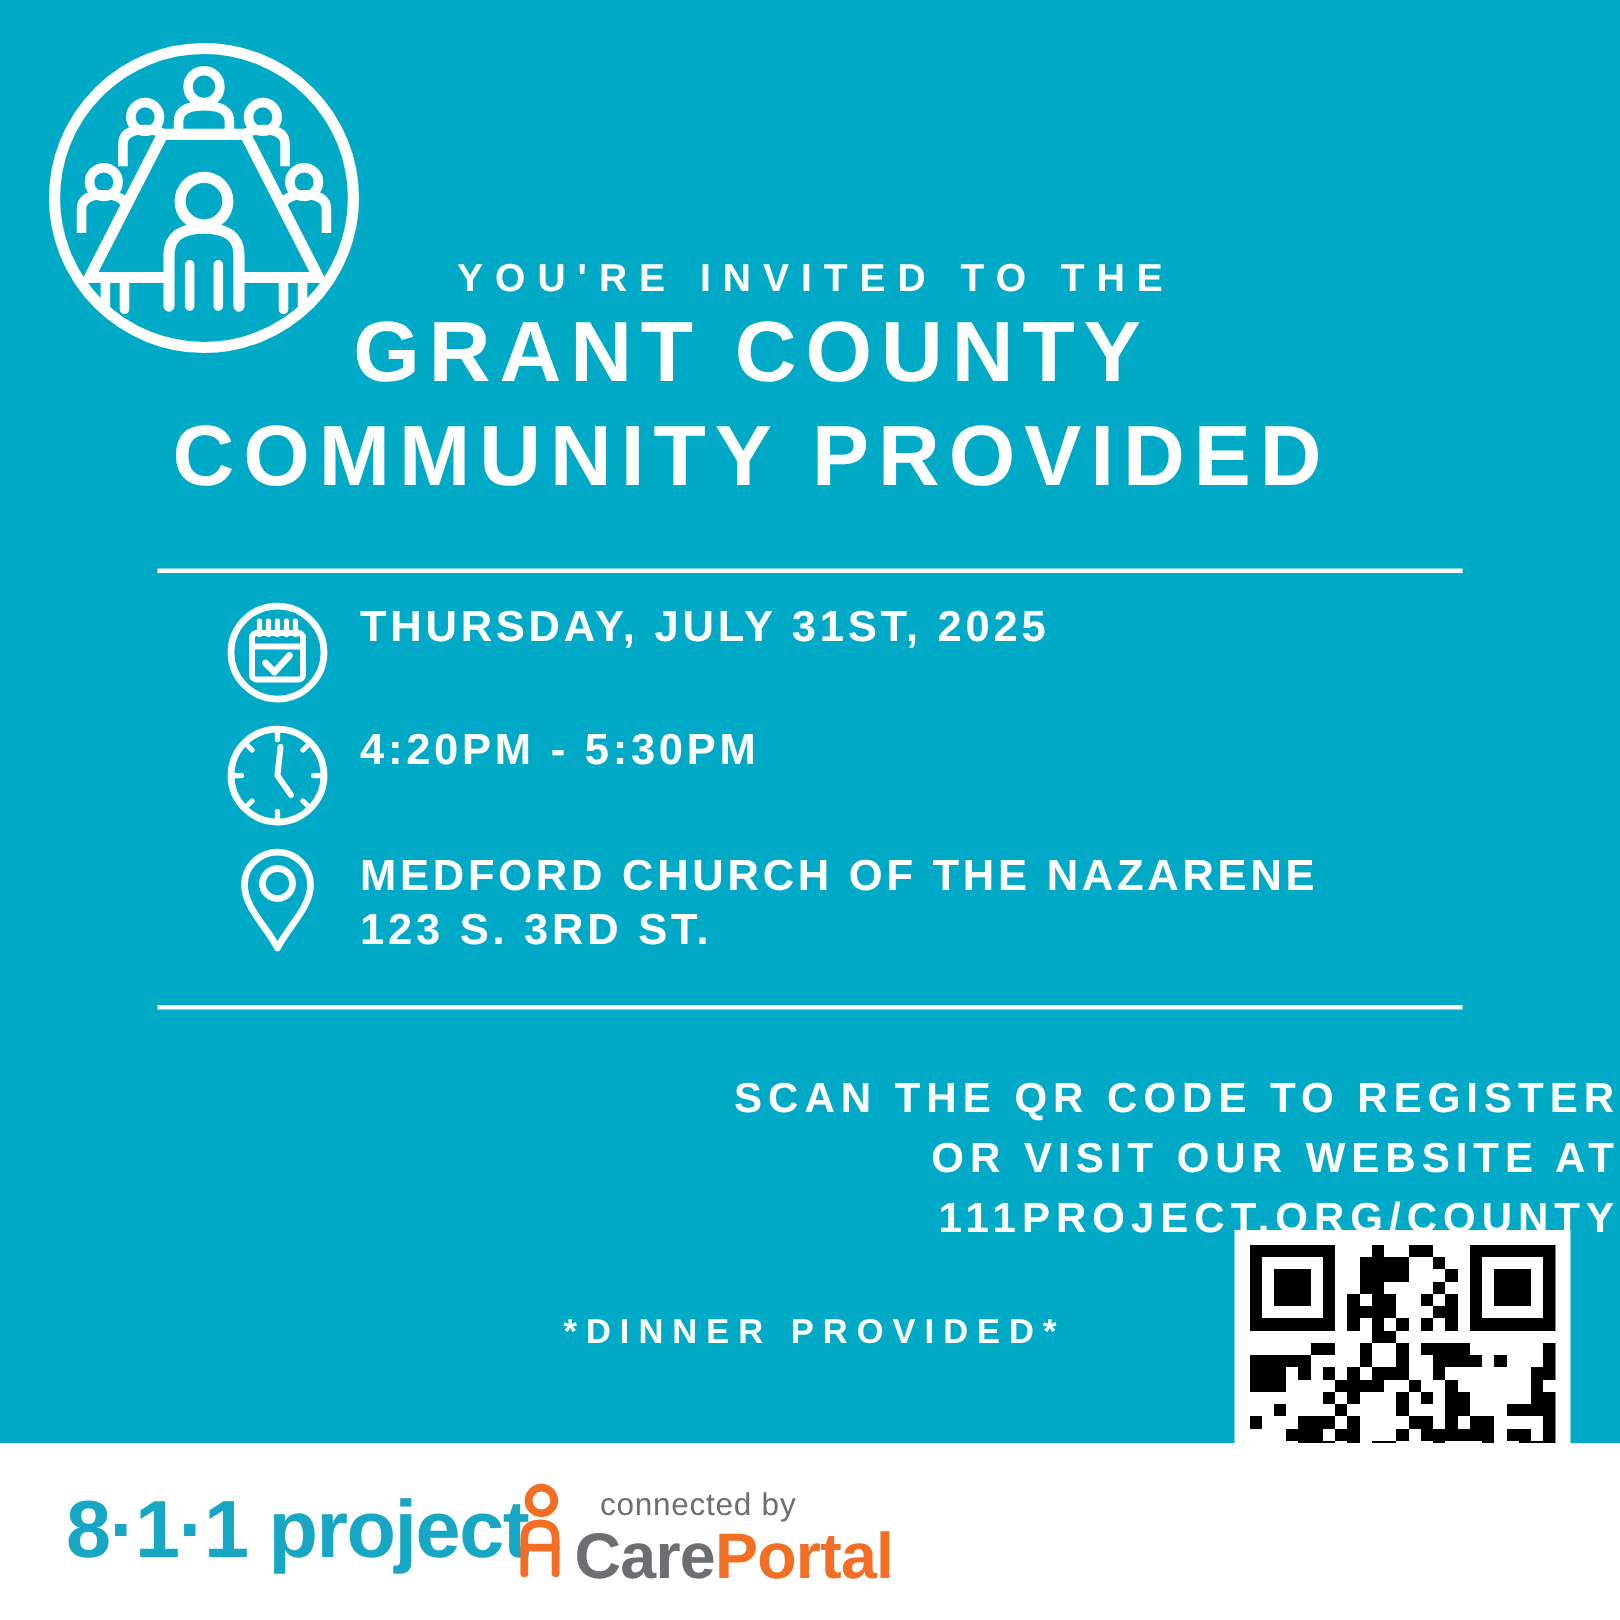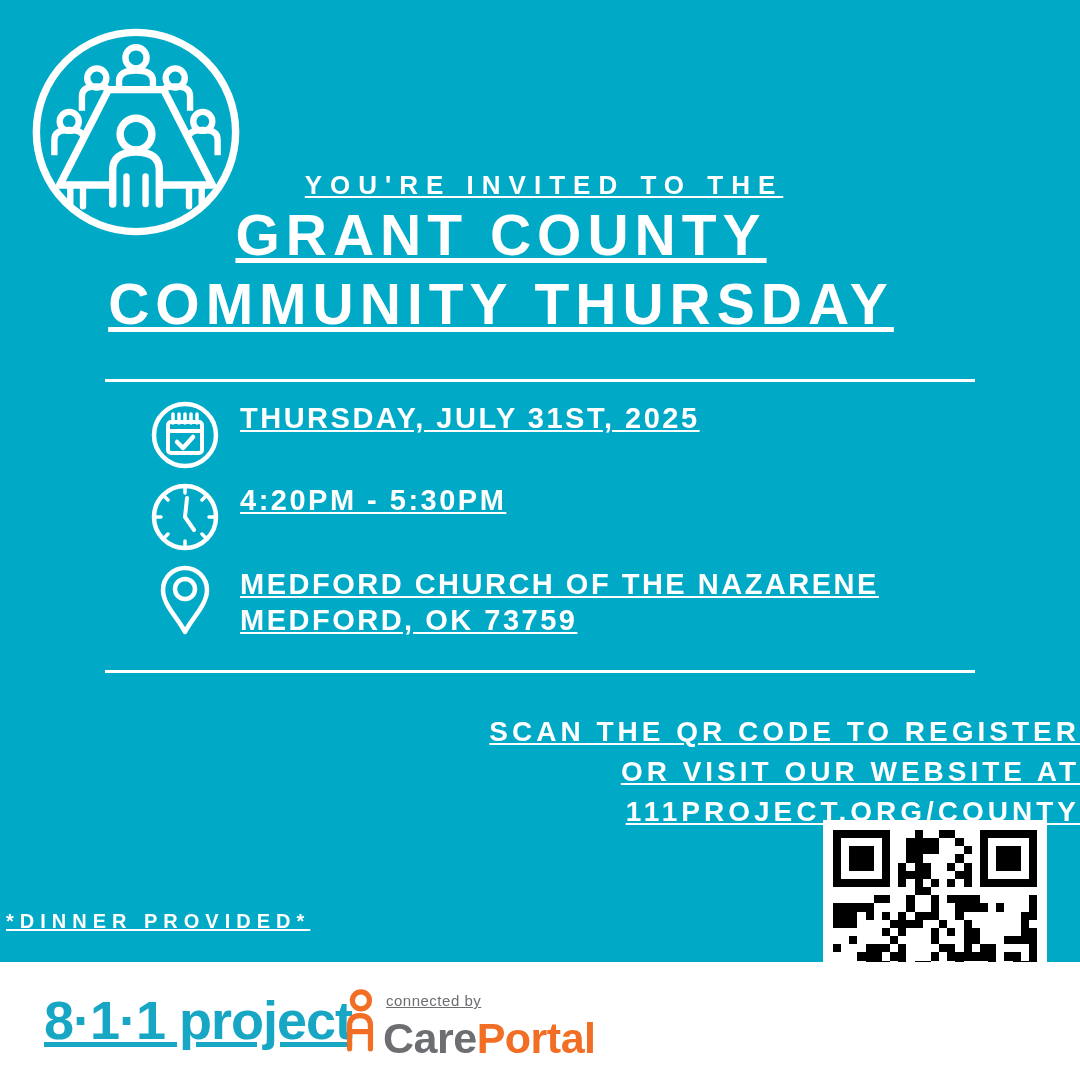--- a/index.html
+++ b/index.html
@@ -13,21 +13,21 @@
   *{margin:0;padding:0;box-sizing:border-box;}
   html,body{width:1080px;height:1080px;}
   body{
     position:relative;
     width:1080px;height:1080px;
     background:var(--bg);
     font-family:"Liberation Sans",sans-serif;
     color:var(--white);
     overflow:hidden;
   }
-  .abs{position:absolute;text-decoration:underline;}
+  .abs{position:absolute;}
   svg{display:block;}
 
   .badge{left:30px;top:26px;width:212px;height:212px;}
 
   .kicker{
     left:0;top:170px;width:1080px;
     text-align:center;
     font-size:26px;font-weight:700;letter-spacing:8px;text-indent:8px;
   }
   .title{
@@ -51,39 +51,40 @@
     white-space:nowrap;
   }
 
   .register{
     left:0;top:712px;width:1080px;
     text-align:right;
     font-size:28px;font-weight:700;letter-spacing:4px;text-indent:4px;
     line-height:40px;
   }
   .note{
-    left:0;top:910px;width:1080px;
-    font-size:20px;font-weight:700;letter-spacing:6px;text-indent:6px;
+    left:0;top:874px;width:1080px;
+    text-align:center;
+    font-size:23px;font-weight:700;letter-spacing:6px;text-indent:6px;
   }
 
   .qr-panel{left:823px;top:820px;width:224px;height:150px;background:var(--white);}
   .qr-code{left:833px;top:830px;width:204px;height:204px;}
 
   .footer{left:0;top:962px;width:1080px;height:118px;background:var(--white);}
   .brand{
     left:44px;top:987px;
     color:var(--brand-teal);
     font-size:54px;font-weight:700;letter-spacing:-1px;
     line-height:66px;white-space:nowrap;
   }
   .cp-figure{left:341px;top:988px;width:38px;height:76px;}
   .cp-connected{
-    left:386px;top:992px;
+    left:400px;top:992px;
     color:var(--cp-gray);
-    font-size:15px;font-weight:400;letter-spacing:0.5px;
+    font-size:21px;font-weight:400;letter-spacing:0.5px;
   }
   .cp-wordmark{
     left:383px;top:1014px;
     font-size:43px;font-weight:700;letter-spacing:-0.5px;white-space:nowrap;
   }
   .cp-care{color:var(--cp-gray);}
   .cp-portal{color:var(--cp-orange);}
 </style>
 </head>
 <body>
@@ -110,21 +111,21 @@
 
     <circle cx="100" cy="102" r="15" fill="#00aac7"></circle>
     <path d="M78,168 L78,136 Q78,119 100,119 Q122,119 122,136 L122,168" fill="#00aac7" stroke-linecap="round"></path>
     <path d="M91,168 L91,142 M109,168 L109,142" stroke-width="6" stroke-linecap="round"></path>
   </svg>
 </div>
 
 <div class="abs kicker">YOU'RE INVITED TO THE</div>
 <div class="abs title">
   <div>GRANT COUNTY</div>
-  <div>COMMUNITY THURSDAY</div>
+  <div>COMMUNITY PROVIDED</div>
 </div>
 
 <div class="abs divider divider-1"></div>
 
 <div class="abs details">
 
   <div class="detail-row">
     <div class="detail-icon">
       <svg viewBox="-35 -35 70 70" width="70" height="70" fill="none" stroke="#ffffff">
         <circle cx="0" cy="0" r="31" stroke-width="4.5"></circle>
@@ -153,21 +154,21 @@
 
   <div class="detail-row align-top">
     <div class="detail-icon">
       <svg viewBox="-35 -32 70 76" width="70" height="76" fill="none" stroke="#ffffff">
         <path d="M0,36 C-7,22 -22,9 -22,-6 A22,22 0 1 1 22,-6 C22,9 7,22 0,36 Z" stroke-width="4.5" stroke-linejoin="round"></path>
         <circle cx="0" cy="-7" r="10" stroke-width="4.5"></circle>
       </svg>
     </div>
     <div class="detail-text">
       <div>MEDFORD CHURCH OF THE NAZARENE</div>
-      <div>MEDFORD, OK 73759</div>
+      <div>123 S. 3RD ST.</div>
     </div>
   </div>
 
 </div>
 
 <div class="abs divider divider-2"></div>
 
 <div class="abs register">
   <div>SCAN THE QR CODE TO REGISTER</div>
   <div>OR VISIT OUR WEBSITE AT</div>

